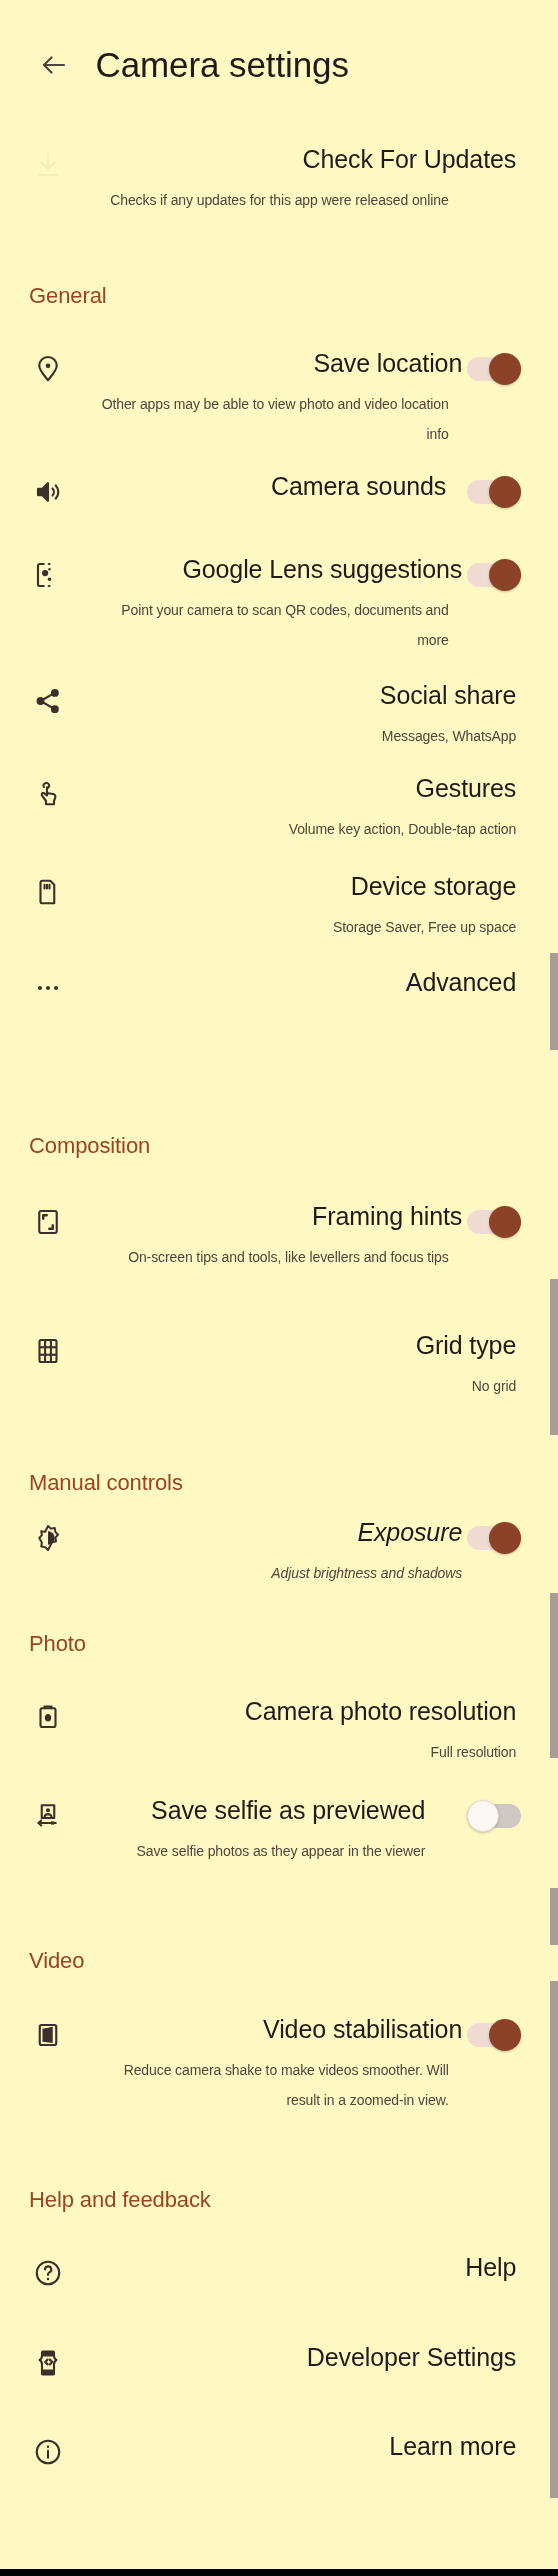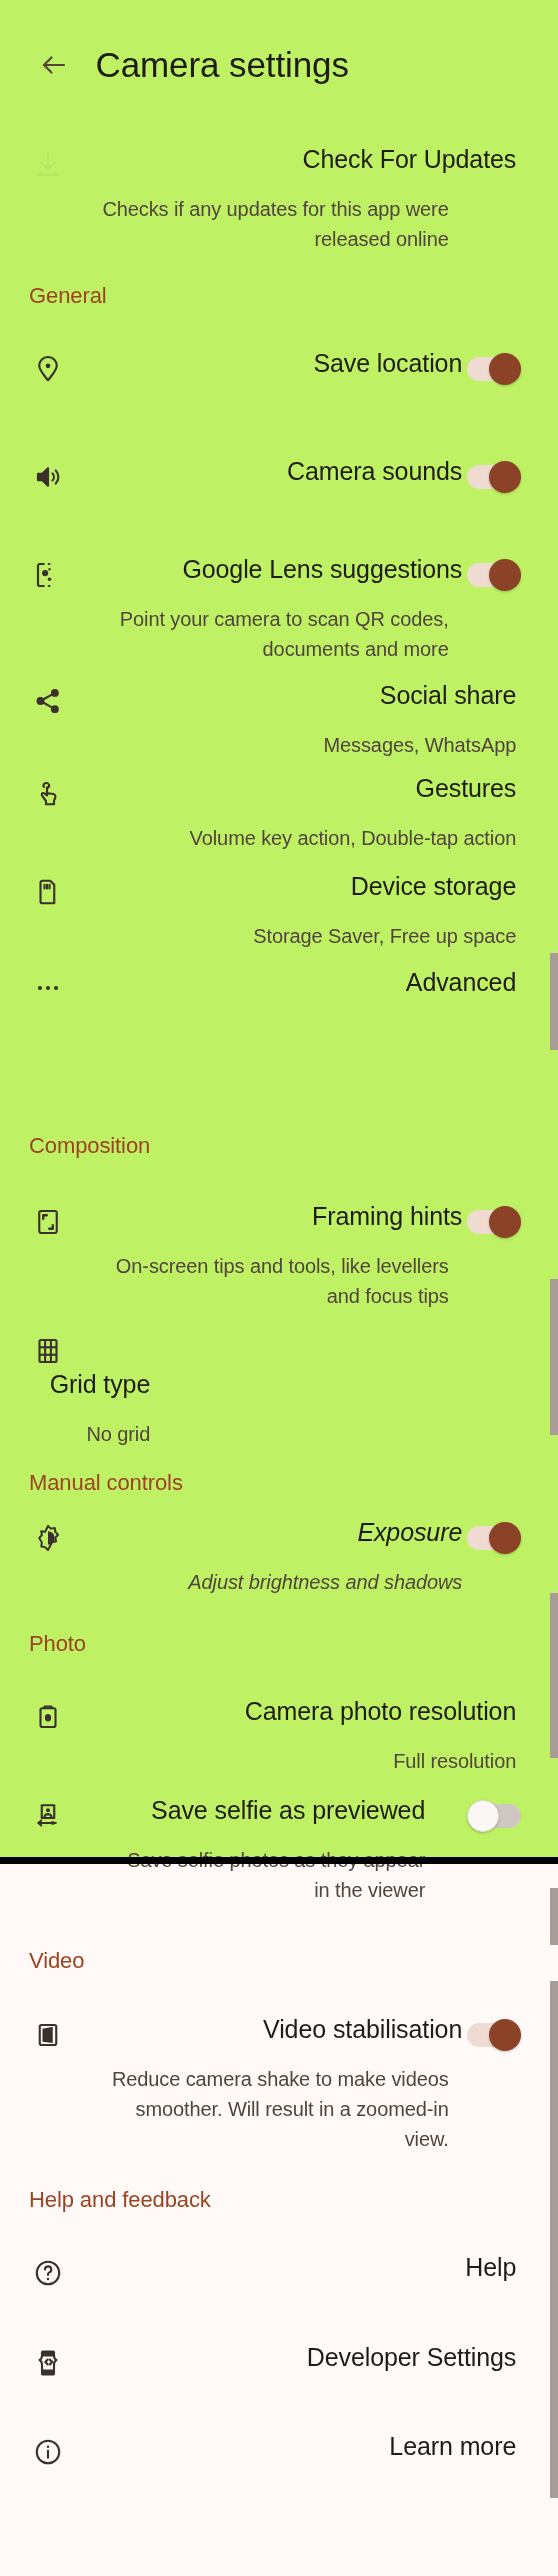--- a/index.html
+++ b/index.html
@@ -11,22 +11,22 @@
     width: 559px;
     height: 2576px;
     position: relative;
     font-family: "Liberation Sans", sans-serif;
     overflow: hidden;
   }
   .screen {
     position: absolute;
     left: 0; top: 0;
     width: 559px;
-    height: 1864px;
-    background: #bef264;
+    height: 2576px;
+    background: #fef9c3;
     box-sizing: border-box;
   }
 
   
   .appbar {
     position: absolute;
     left: 0; top: 0;
     width: 559px;
     height: 129px;
     display: flex;
@@ -82,25 +82,25 @@
     text-align: right;
   }
   .row-title {
     font-size: 25px;
     line-height: 31px;
     color: #1F1B18;
     font-weight: 400;
     letter-spacing: -0.1px;
   }
   .row-sub {
-    font-size: 20px;
+    font-size: 14px;
     line-height: 30px;
     color: #52443D;
     font-weight: 400;
-    margin-top: 19px;
+    margin-top: 10px;
     letter-spacing: -0.1px;
   }
   .row-sub.narrow { max-width: 362px; }
 
   
   .section-hdr {
     position: absolute;
     left: 29px;
     font-size: 22px;
     line-height: 27px;
@@ -193,28 +193,29 @@
 
   <div class="row" style="top:348px;">
     <div class="row-icon">
       <svg width="30" height="30" viewBox="0 0 24 24" fill="none" stroke="#3B302B" stroke-width="1.7" stroke-linecap="round" stroke-linejoin="round">
         <path d="M12 21c4-5 7-8.2 7-11.6A7 7 0 0 0 5 9.4C5 12.8 8 16 12 21z"></path>
         <circle cx="12" cy="9.4" r="1.9" fill="#3B302B" stroke="none"></circle>
       </svg>
     </div>
     <div class="row-text">
       <div class="row-title">Save location</div>
-    </div>
-    <div class="toggle on">
-      <div class="track"></div>
-      <div class="knob"></div>
-    </div>
-  </div>
-
-  <div class="row" style="top:456px;">
+      <div class="row-sub narrow">Other apps may be able to view photo and video location info</div>
+    </div>
+    <div class="toggle on">
+      <div class="track"></div>
+      <div class="knob"></div>
+    </div>
+  </div>
+
+  <div class="row" style="top:471px;gap:16px;">
     <div class="row-icon">
       <svg width="30" height="30" viewBox="0 0 24 24" fill="none" stroke="#3B302B" stroke-width="1.7" stroke-linecap="round" stroke-linejoin="round">
         <polygon points="4,9.5 7.5,9.5 12,5 12,19 7.5,14.5 4,14.5" fill="#3B302B" stroke="#3B302B"></polygon>
         <path d="M15.6 9.2a4 4 0 0 1 0 5.6"></path>
         <path d="M18.2 6.8a7.6 7.6 0 0 1 0 10.4"></path>
       </svg>
     </div>
     <div class="row-text">
       <div class="row-title">Camera sounds</div>
     </div>
@@ -315,21 +316,21 @@
     <div class="row-text">
       <div class="row-title">Framing hints</div>
       <div class="row-sub narrow">On-screen tips and tools, like levellers and focus tips</div>
     </div>
     <div class="toggle on">
       <div class="track"></div>
       <div class="knob"></div>
     </div>
   </div>
 
-  <div class="row" style="top:1330px;flex-direction:column;">
+  <div class="row" style="top:1330px;">
     <div class="row-icon">
       <svg width="30" height="30" viewBox="0 0 24 24" fill="none" stroke="#3B302B" stroke-width="1.7" stroke-linejoin="round">
         <rect x="5.2" y="3.2" width="13.6" height="17.6" rx="1.3"></rect>
         <line x1="9.7" y1="3.2" x2="9.7" y2="20.8"></line>
         <line x1="14.3" y1="3.2" x2="14.3" y2="20.8"></line>
         <line x1="5.2" y1="9" x2="18.8" y2="9"></line>
         <line x1="5.2" y1="15" x2="18.8" y2="15"></line>
       </svg>
     </div>
     <div class="row-text">

